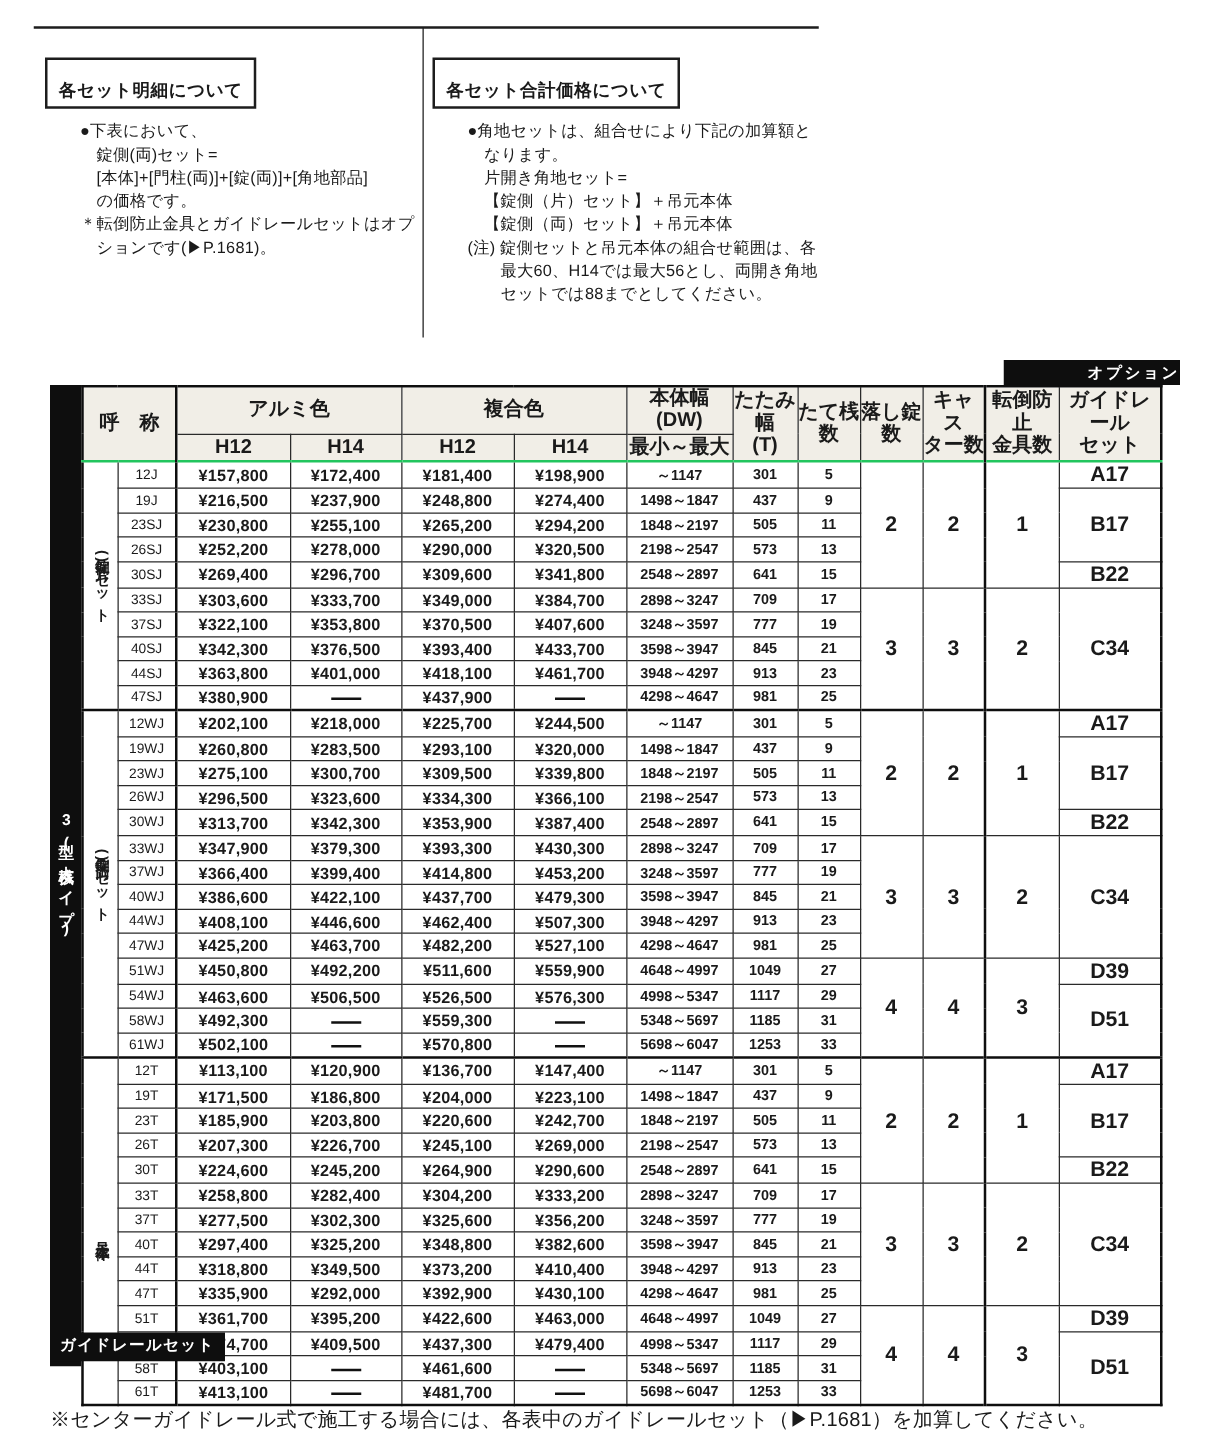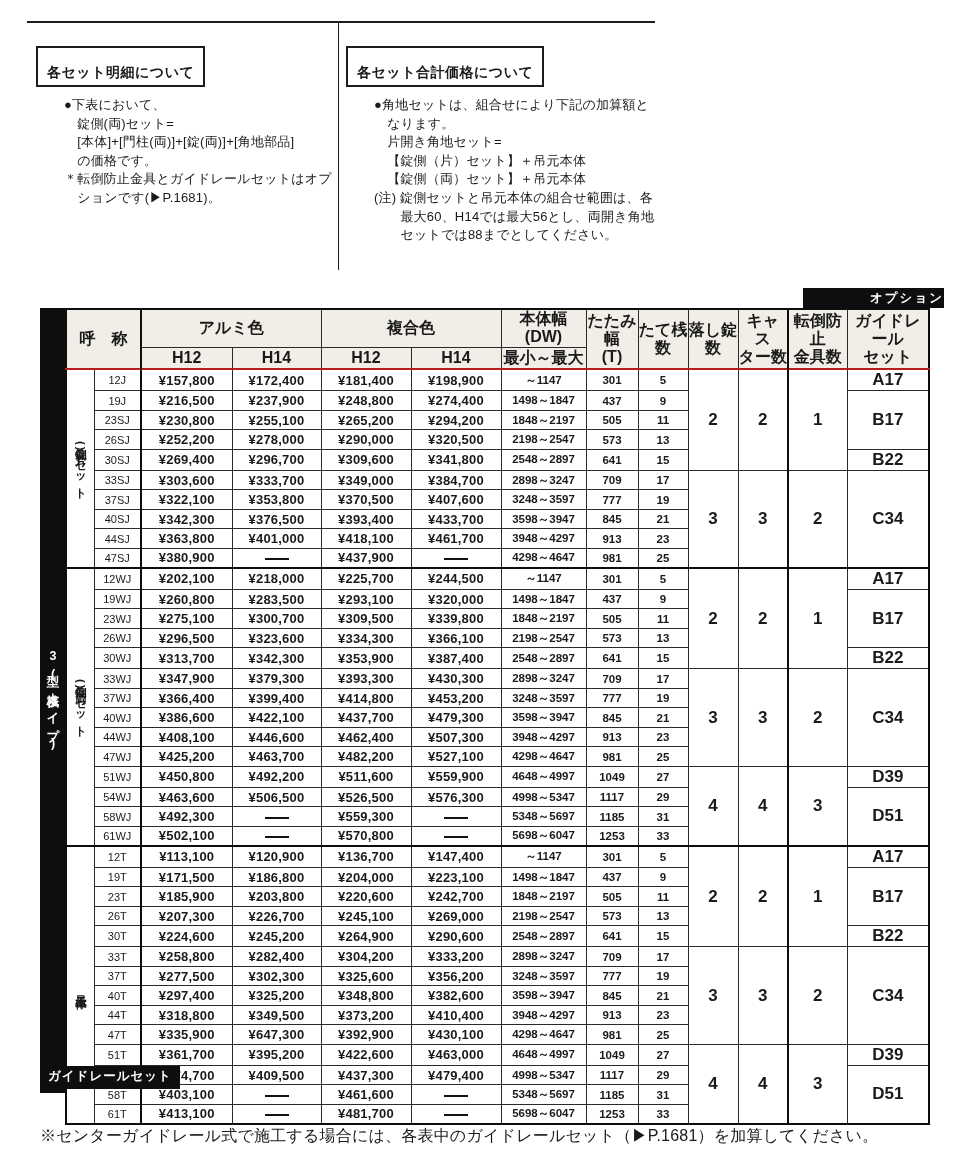--- a/index.html
+++ b/index.html
@@ -21,21 +21,21 @@
   
   .opt-banner { position:absolute; left:803px; top:288px; width:141px; height:20px; background:#0e0e0e; color:#fff; font-size:12.5px; font-weight:bold; text-align:right; line-height:20px; letter-spacing:2px; }
   .side-bar { position:absolute; left:40px; top:308px; width:25px; height:785px; background:#0e0e0e; display:flex; align-items:center; justify-content:center; }
   .side-bar span { writing-mode:vertical-rl; text-orientation:upright; color:#fff; font-size:12.5px; font-weight:bold; letter-spacing:2px; }
 
   table.price { position:absolute; left:65px; top:308px; width:863px; height:785px; border-collapse:collapse; table-layout:fixed; border:2.5px solid #0e0e0e; }
   table.price th, table.price td { border:1px solid #2a2a2a; text-align:center; vertical-align:middle; padding:0; overflow:hidden; }
   table.price thead th { background:#f1eee7; font-size:16px; font-weight:bold; line-height:1.15; white-space:pre-line; }
   tr.h1 { height:22px; } tr.h2 { height:22px; }
   tbody tr { height:19.5px; }
-  tbody tr:first-child td { border-top:2px solid #b91c1c; }
+  tbody tr:first-child td { border-top:2px solid #22c55e; }
   tr.grp-start td { border-top:2px solid #0e0e0e; }
   .bL2 { border-left:2px solid #0e0e0e !important; }
   td.grp-label { background:#fff; }
   td.grp-label span { writing-mode:vertical-rl; text-orientation:mixed; font-size:11.5px; font-weight:bold; letter-spacing:1px; line-height:1; }
   td.td-name { font-size:11px; }
   td.price-cell { font-size:13px; font-weight:bold; letter-spacing:0.2px; }
   td.dw-cell, td.tatami-cell, td.tate-cell { font-size:11.5px; font-weight:bold; }
   td.merge-cell { font-size:17px; font-weight:bold; }
   .dash { display:inline-block; width:24px; height:0; border-top:2px solid #111; vertical-align:middle; }
 
@@ -473,21 +473,21 @@
           <td class="price-cell">¥349,500</td>
           <td class="price-cell">¥373,200</td>
           <td class="price-cell">¥410,400</td>
           <td class="dw-cell">3948～4297</td>
           <td class="tatami-cell">913</td>
           <td class="tate-cell">23</td>
         </tr>
         <tr>
           <td class="td-name">47T</td>
           <td class="price-cell bL2">¥335,900</td>
-          <td class="price-cell">¥647,300</td>
+          <td class="price-cell">¥292,000</td>
           <td class="price-cell">¥392,900</td>
           <td class="price-cell">¥430,100</td>
           <td class="dw-cell">4298～4647</td>
           <td class="tatami-cell">981</td>
           <td class="tate-cell">25</td>
         </tr>
         <tr>
           <td class="td-name">51T</td>
           <td class="price-cell bL2">¥361,700</td>
           <td class="price-cell">¥395,200</td>

